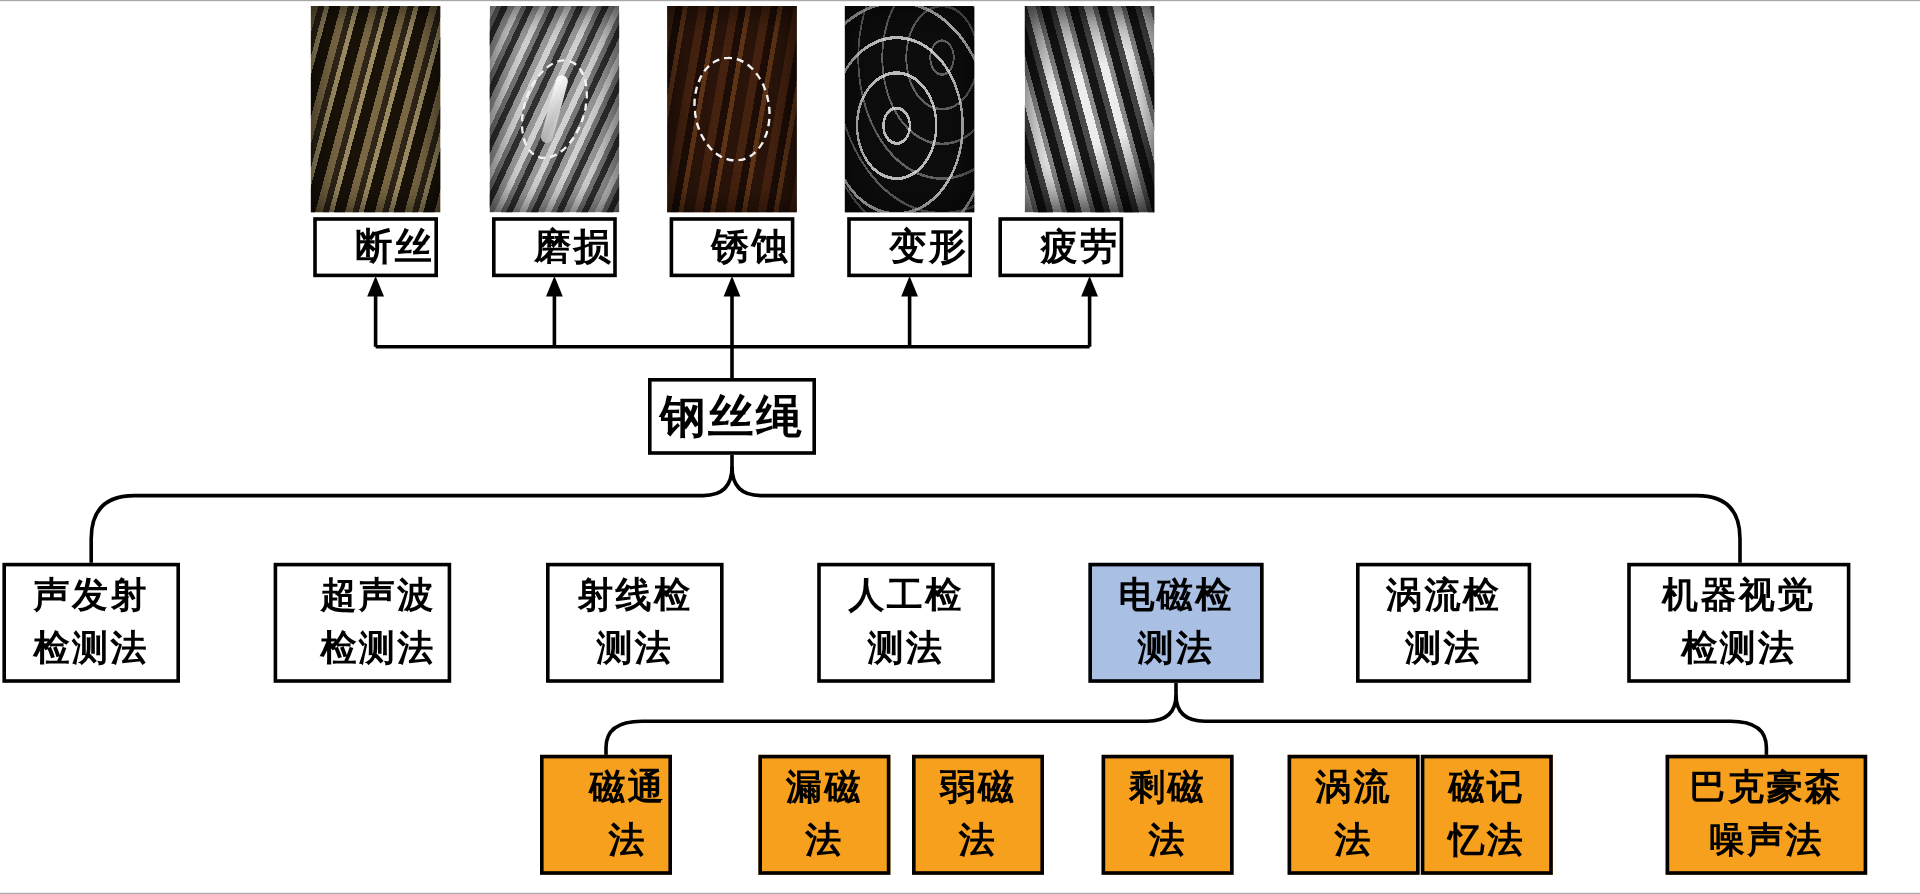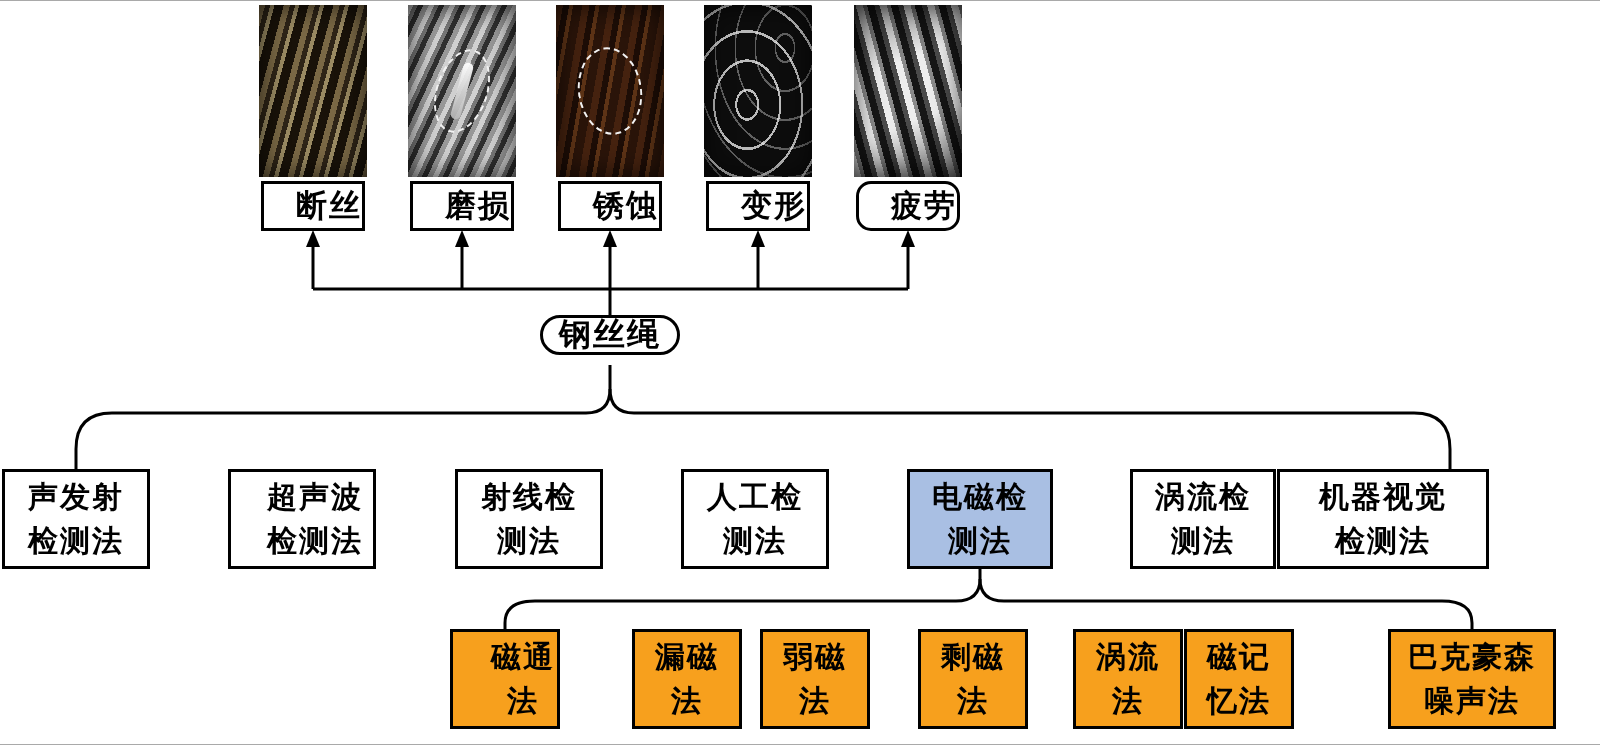--- a/index.html
+++ b/index.html
@@ -95,47 +95,46 @@
     width: 104px;
     height: 50px;
     font-size: 31px;
     letter-spacing: 2px;
     padding-left: 32px;
   }
   .dl-0 { left: 261px; }
   .dl-1 { left: 410px; }
   .dl-2 { left: 558px; }
   .dl-3 { left: 706px; }
-  .dl-4 { left: 856px; border-radius: 15px; }
+  .dl-4 { left: 832px; }
 
   .root-box {
     left: 540px;
     top: 314px;
     width: 140px;
-    height: 40px;
-    font-size: 32px;
-    letter-spacing: 2px;
-    border-radius: 26px;
+    height: 64px;
+    font-size: 38px;
+    letter-spacing: 2px;
   }
 
   .method-box {
     top: 468px;
     width: 148px;
     height: 100px;
     font-size: 30px;
     line-height: 44px;
     letter-spacing: 2px;
   }
   .mb-0 { left: 2px; }
   .mb-1 { left: 228px; padding-left: 26px; }
   .mb-2 { left: 455px; }
   .mb-3 { left: 681px; }
   .mb-4 { left: 907px; width: 146px; background: var(--highlight-blue, #a9bfe3); }
   .mb-5 { left: 1130px; width: 146px; }
-  .mb-6 { left: 1277px; width: 212px; }
+  .mb-6 { left: 1356px; width: 186px; }
 
   .sub-box {
     top: 628px;
     width: 110px;
     height: 100px;
     font-size: 30px;
     line-height: 44px;
     letter-spacing: 2px;
     background: var(--submethod-orange, #f7a01d);
   }

